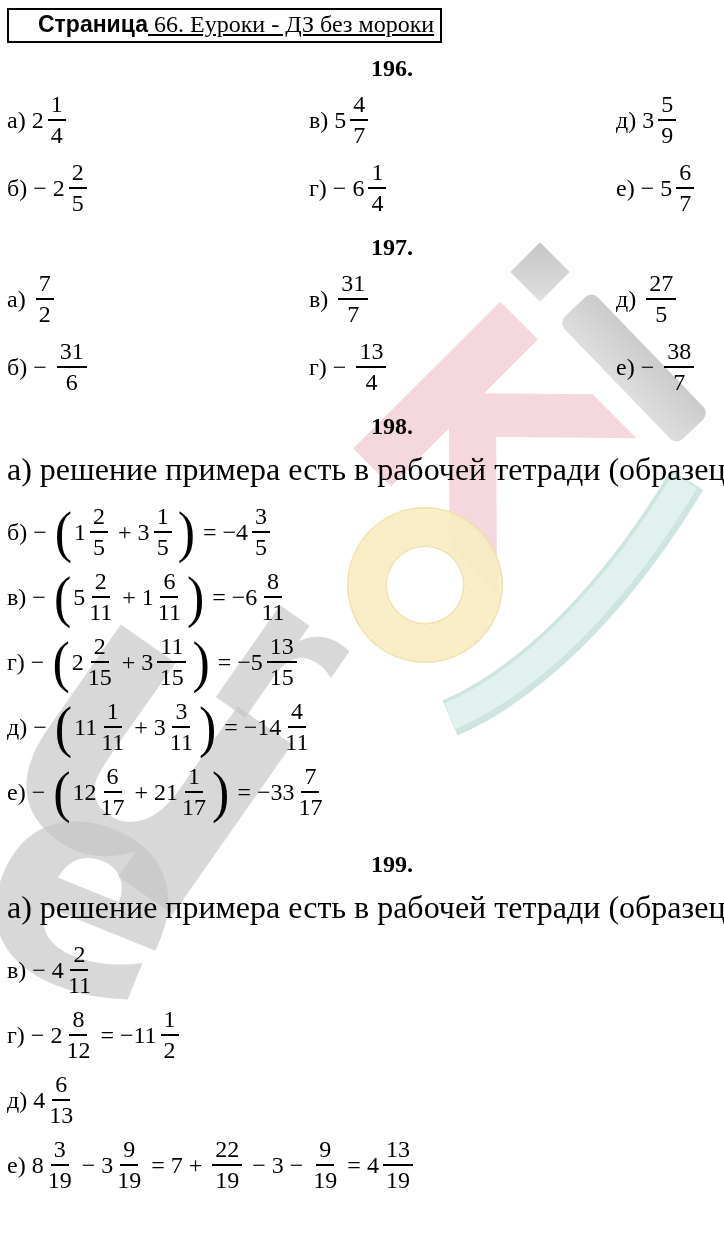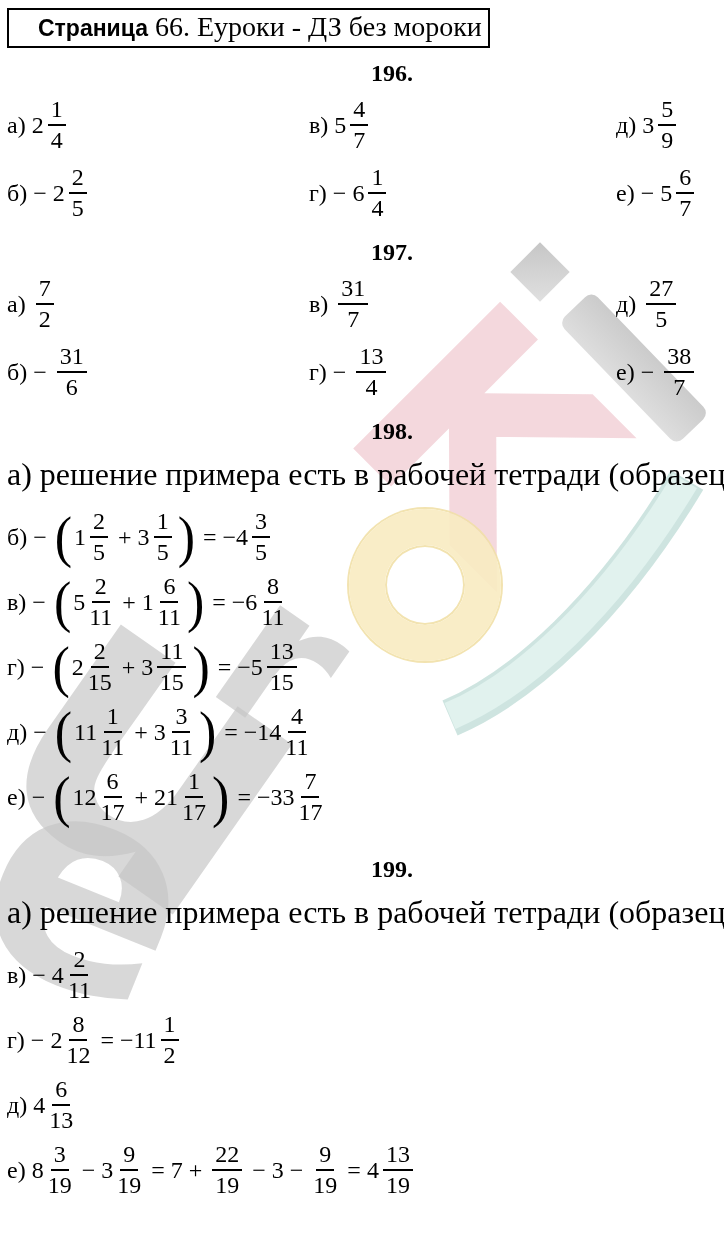--- a/index.html
+++ b/index.html
@@ -41,21 +41,21 @@
   
   .content { position:relative; z-index:1; padding:8px 0 0 7px; }
 
   .header-box {
     display:inline-block; border:2px solid #000; padding:1px 6px 3px 5px;
     background:#fff; white-space:nowrap;
   }
   .header-box .h-bold {
     font-family:"Liberation Sans", sans-serif; font-weight:700; font-size:23px;margin-left:24px;
   }
-  .header-box .h-rest { font-size:28px; }
+  .header-box .h-rest { font-size:24px;text-decoration:underline; }
 
   .section-title {
     text-align:center; font-size:24px; position:relative; left:65px;
     margin:12px 0 4px 0; width:640px;font-weight:bold;
   }
   .problem:last-child .section-title { margin-top:28px; }
 
   .grid3 { display:grid; grid-template-columns:302px 307px 1fr; }
 
   .eq-line {

